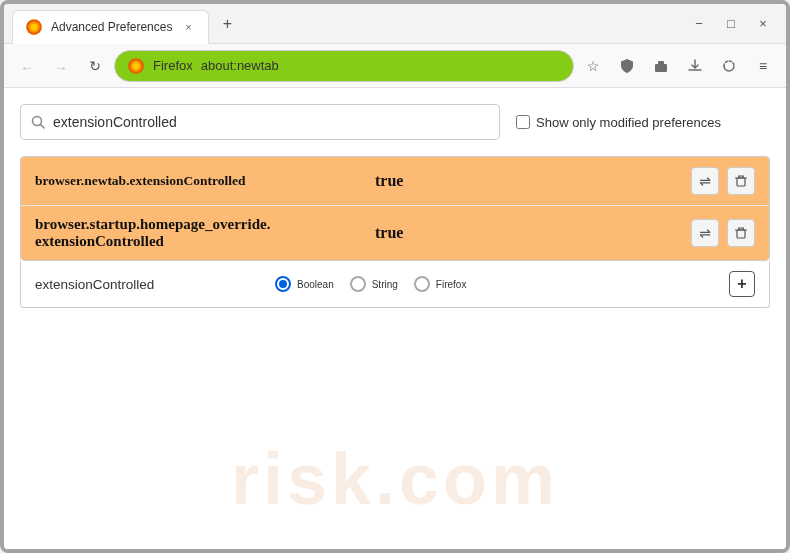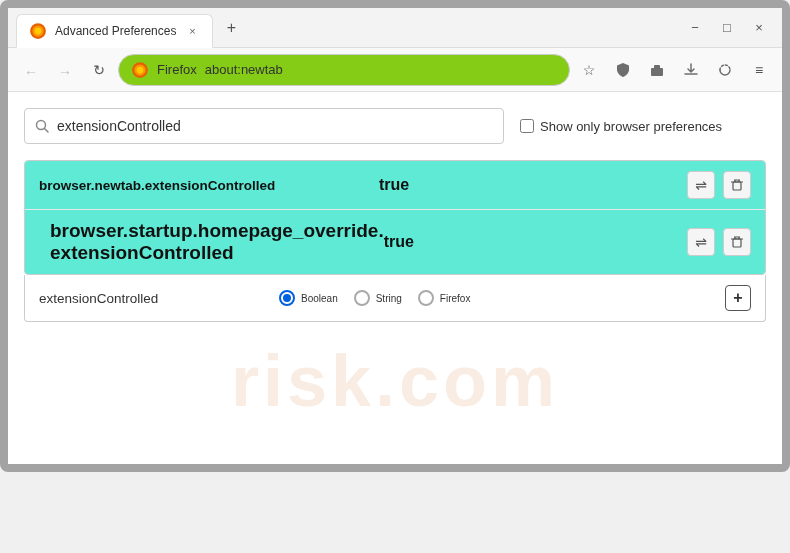--- a/index.html
+++ b/index.html
@@ -7,22 +7,22 @@
       font-family: -apple-system, 'Segoe UI', Arial, sans-serif;
       background: #f0f0f0;
       width: 790px;
       height: 553px;
       overflow: hidden;
     }
 
     
     .window {
       width: 790px;
-      height: 472px;
-      border: 8px solid #a3a3a3;
+      height: 553px;
+      border: 4px solid #a3a3a3;
       border-radius: 8px;
       background: #fff;
       display: flex;
       flex-direction: column;
       overflow: hidden;
       justify-content: space-between;
     }
 
     
     .titlebar {
@@ -168,21 +168,21 @@
       flex: 1;
       background: #fff;
       padding: 16px;
       overflow-y: auto;
       position: relative;
     }
 
     
     .watermark {
       position: absolute;
-      bottom: 42px;
+      bottom: 29px;
       left: 50%;
       transform: translateX(-50%);
       font-size: 72px;
       font-weight: 900;
       color: rgba(220, 150, 100, 0.18);
       letter-spacing: 4px;
       white-space: nowrap;
       pointer-events: none;
       user-select: none;
       z-index: 0;
@@ -241,21 +241,22 @@
       position: relative;
       z-index: 1;
     }
 
     .pref-row {
       display: flex;
       align-items: center;
       padding: 10px 14px;
       border-bottom: 1px solid #e8e8e8;
       min-height: 48px;
-      background: #5eead4;
+      background: #fdba74;
+      font-family: Liberation Serif, serif;
     }
     .pref-row:last-child { border-bottom: none; }
 
     .pref-name {
       font-weight: bold;
       font-size: 13.5px;
       color: #111;
       flex: 0 0 340px;
     }
 
@@ -355,24 +356,23 @@
       margin-left: auto;
     }
 
     
     .pref-name-multiline {
       flex: 0 0 340px;
     }
     .pref-name-multiline .line1,
     .pref-name-multiline .line2 {
       font-weight: bold;
-      font-size: 19px;
+      font-size: 15px;
       color: #111;
       display: block;
-      margin-left: 11px;
     }
   </style>
 </head>
 <body>
 
 <div class="window">
 
   <div class="titlebar">
     <div class="tab">
 
@@ -445,21 +445,21 @@
     <div class="search-row">
       <div class="search-box">
         <svg width="14" height="14" viewBox="0 0 14 14">
           <circle cx="6" cy="6" r="4.5" stroke="#888" stroke-width="1.5" fill="none"></circle>
           <line x1="9.5" y1="9.5" x2="13" y2="13" stroke="#888" stroke-width="1.5" stroke-linecap="round"></line>
         </svg>
         <input type="text" value="extensionControlled" style="">
       </div>
       <div class="checkbox-row">
         <input type="checkbox" style="">
-        <span>Show only browser preferences</span>
+        <span>Show only modified preferences</span>
       </div>
     </div>
 
     <div class="pref-table">
 
       <div class="pref-row">
         <div class="pref-name">browser.newtab.extensionControlled</div>
         <div class="pref-value">true</div>
         <div class="pref-actions">
           <div class="pref-icon-btn">⇌</div>

